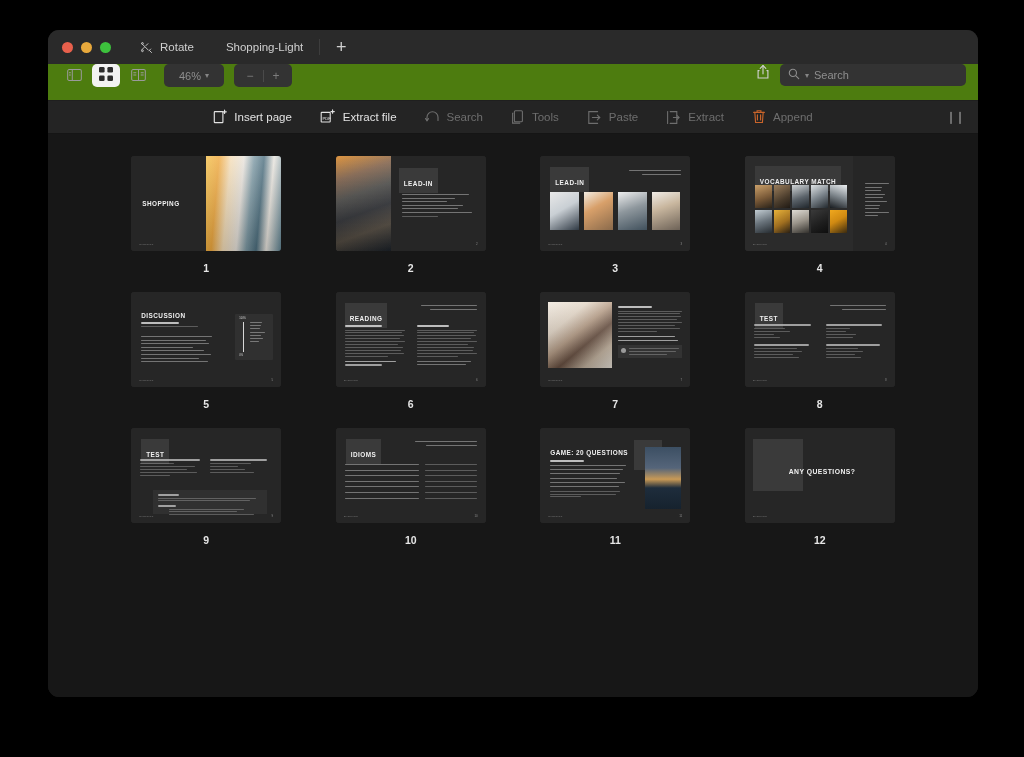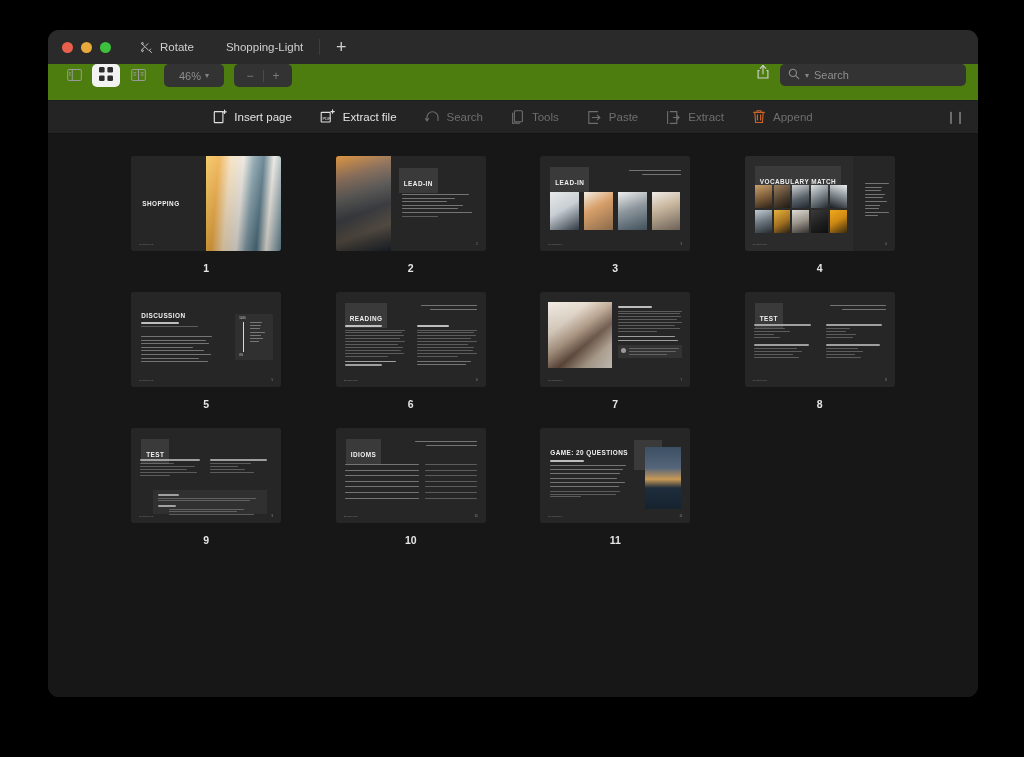--- a/index.html
+++ b/index.html
@@ -804,18 +804,30 @@
                   <div class="ln d" style="width:40%"></div>
                 </div>
               </div>
               <div class="footer-l">SHOPPING</div>
               <div class="footer-r">11</div>
             </div>
           </div>
           <div class="pgnum">11</div>
         </div>
 
+        <div class="cell">
+          <div class="thumb-wrap">
+            <div class="slide">
+              <div class="greyblock" style="position:absolute;left:8px;top:11px;width:50px;height:52px;"></div>
+              <div style="position:absolute;left:44px;top:32px;">
+                <span class="sl-title" style="font-size:6.8px;">ANY QUESTIONS?</span>
+              </div>
+              <div class="footer-l">SHOPPING</div>
+            </div>
+          </div>
+          <div class="pgnum">12</div>
+        </div>
 
       </div>
     </div>
 
   </div>
 </div>
 
 </body></html>

